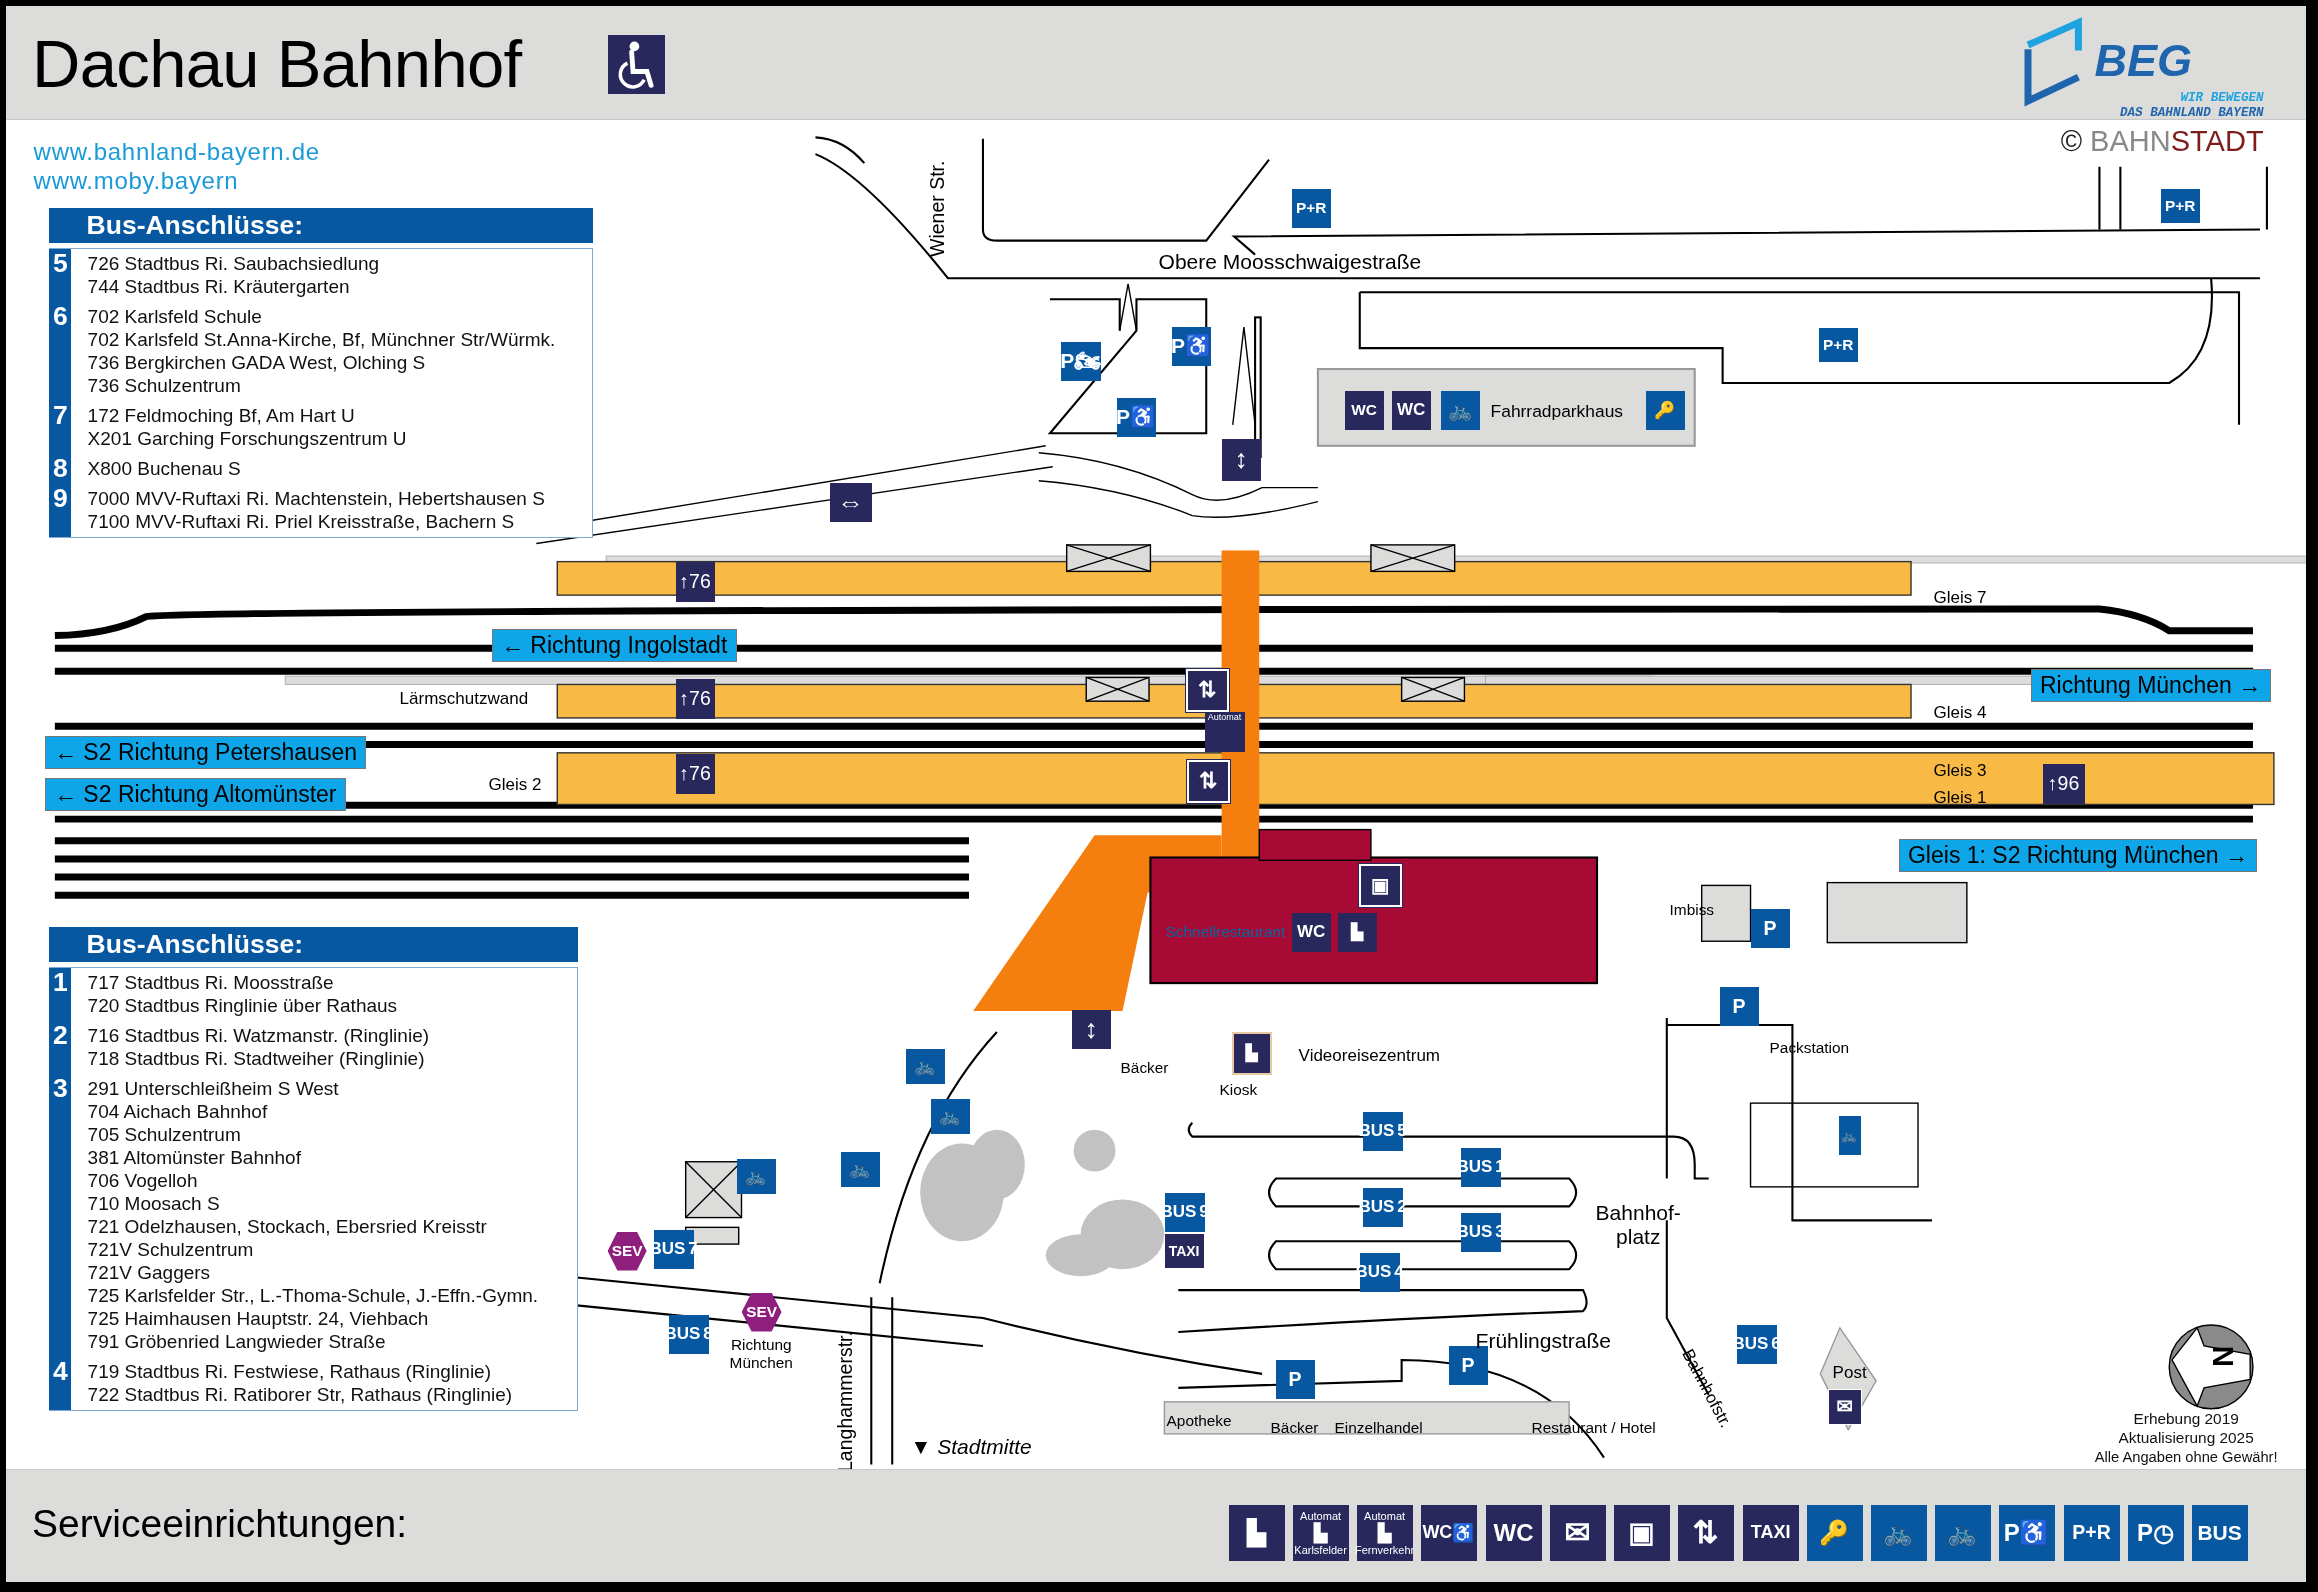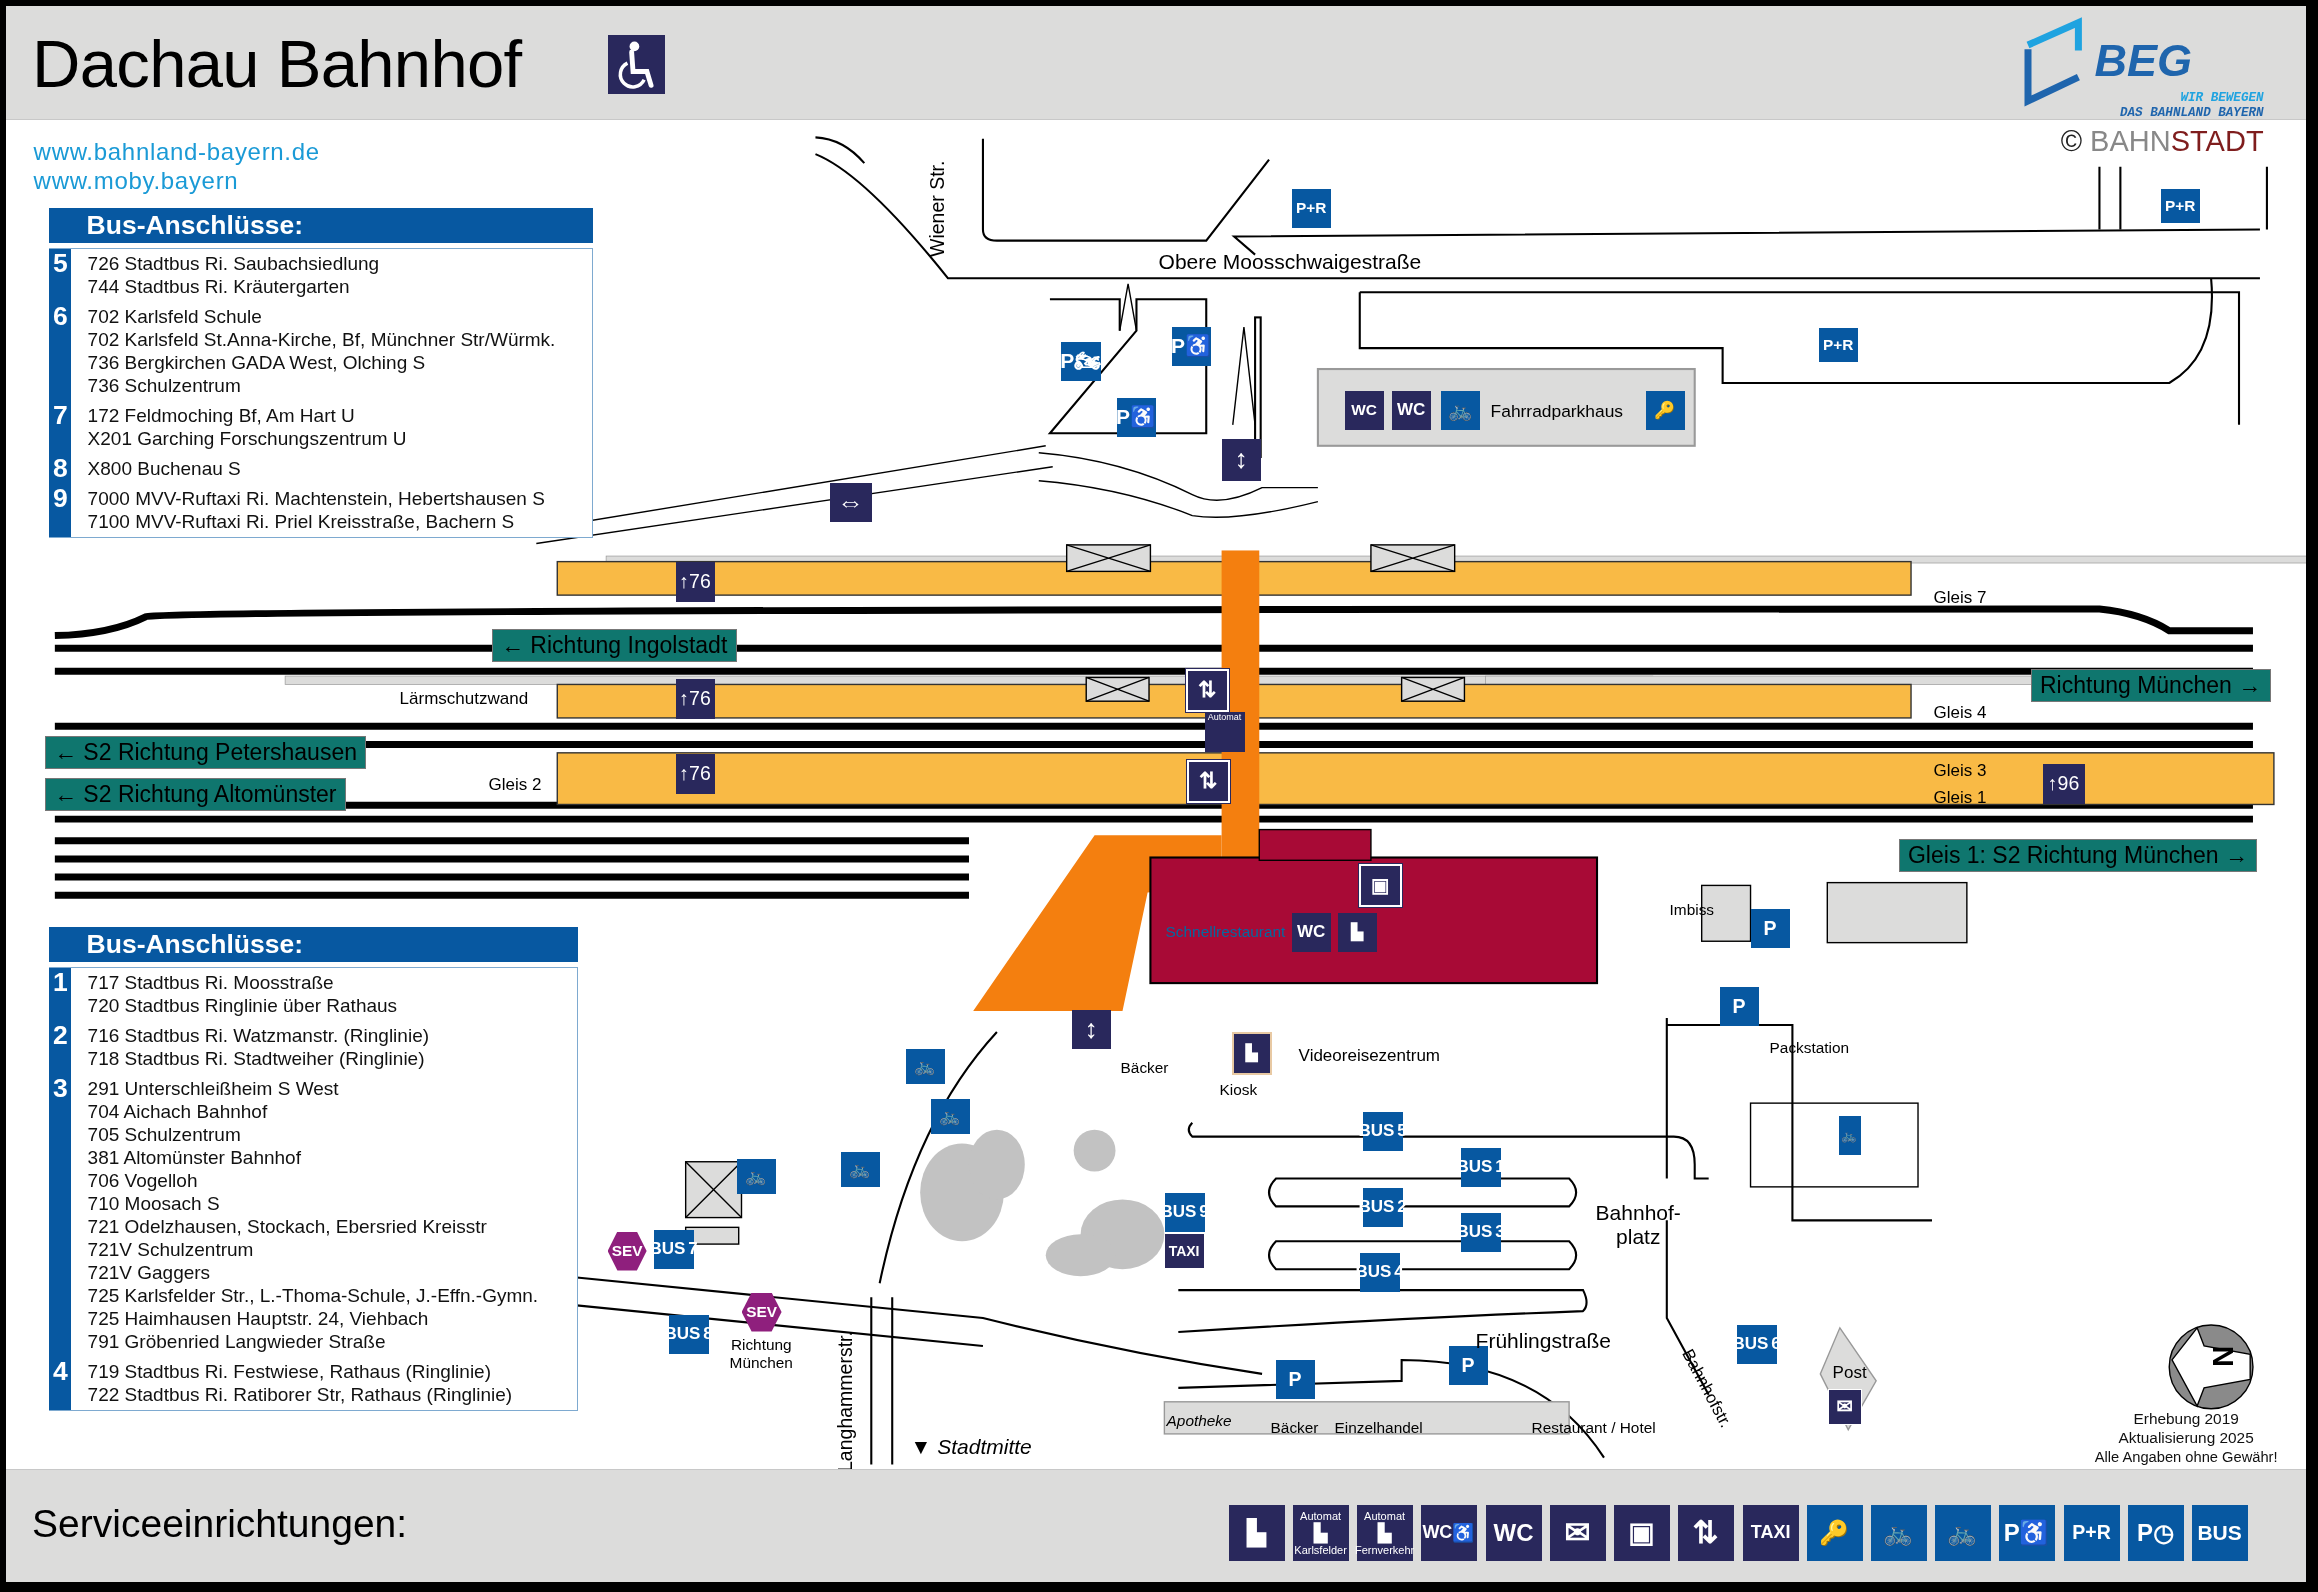--- a/index.html
+++ b/index.html
@@ -18,21 +18,21 @@
   .copy .c{color:#222;}
   .copy .s{color:#7f1d1d;}
   .map{position:absolute;left:0;top:0;}
   .bus-panel{position:absolute;background:#fff;}
   .bus-panel .bp-head{background:#0758a1;color:#fff;font-weight:bold;font-size:26.5px;height:35px;line-height:35px;padding-left:38px;}
   .bus-panel .bp-body{border:1.4px solid #7eaad0;border-left:none;margin-top:5.6px;position:relative;background:#fff;}
   .bus-panel .bp-body::before{content:"";position:absolute;left:0;top:0;bottom:0;width:22px;background:#0758a1;}
   .bp-group{position:relative;padding:2.8px 0 4.2px 39px;}
   .bp-num{position:absolute;left:2.8px;top:0;width:18px;text-align:center;color:#fff;font-weight:bold;font-size:26.5px;line-height:28px;}
   .bp-line{font-size:19px;line-height:23px;color:#111;white-space:nowrap;}
-  .sign-y{position:absolute;background:#0f766e;border:1.4px solid #777;font-size:23px;color:#000;padding:0 8.4px;height:31px;line-height:31px;white-space:nowrap;}
+  .sign-y{position:absolute;background:#0ea5e9;border:1.4px solid #777;font-size:23px;color:#000;padding:0 8.4px;height:31px;line-height:31px;white-space:nowrap;}
   .lbl{position:absolute;font-size:17px;color:#000;white-space:nowrap;}
   .ico{position:absolute;display:flex;align-items:center;justify-content:center;color:#fff;font-weight:bold;font-family:"Liberation Sans",sans-serif;}
   .navy{background:#29285c;}
   .blue{background:#0758a1;}
   .footer{position:absolute;left:0;bottom:0;width:100%;height:112px;background:#dcdcdb;border-top:1.4px solid #c8c8c8;}
   .footer .flabel{position:absolute;left:26.5px;top:32px;font-size:39px;color:#000;}
   .svc{position:absolute;top:35px;width:56px;height:56px;display:flex;align-items:center;justify-content:center;color:#fff;font-weight:bold;font-size:24px;}
   .svc small{font-size:11px;font-weight:normal;}
   .meta{position:absolute;right:28px;top:1403px;text-align:center;font-size:15.4px;line-height:19.5px;color:#111;}
   .meta .warn{font-size:14.7px;}
@@ -363,21 +363,21 @@
 
   <div class="lbl" style="left:920px;top:174px;font-size:19.5px;transform:rotate(-90deg);transform-origin:left top;top:251px;">Wiener Str.</div>
   <div class="lbl" style="left:1153px;top:244px;font-size:21px;">Obere Moosschwaigestraße</div>
   <div class="lbl" style="left:828px;top:1466px;font-size:19.5px;transform:rotate(-90deg);transform-origin:left top;">Langhammerstr.</div>
   <div class="lbl" style="left:1470px;top:1323px;font-size:21px;">Frühlingstraße</div>
   <div class="lbl" style="left:1689px;top:1340px;font-size:17px;transform:rotate(62deg);transform-origin:left top;">Bahnhofstr.</div>
   <div class="lbl" style="left:1590px;top:1195px;font-size:21px;text-align:center;line-height:24px;"><span>Bahnhof-</span><br><span>platz</span></div>
   <div class="lbl" style="left:905px;top:1429px;font-size:21px;font-style:italic;">▼ <span>Stadtmitte</span></div>
 
   <div class="lbl" style="left:1827px;top:1357px;font-size:17px;">Post</div>
-  <div class="lbl" style="left:1161px;top:1406px;font-size:15.4px;font-style:italic;">Apotheke</div>
+  <div class="lbl" style="left:1161px;top:1406px;font-size:15.4px;">Apotheke</div>
   <div class="lbl" style="left:1265px;top:1413px;font-size:15.4px;">Bäcker</div>
   <div class="lbl" style="left:1329px;top:1413px;font-size:15.4px;">Einzelhandel</div>
   <div class="lbl" style="left:1526px;top:1413px;font-size:15.4px;">Restaurant / Hotel</div>
 
   <div class="meta">
     <div>Erhebung 2019</div>
     <div>Aktualisierung 2025</div>
     <div class="warn">Alle Angaben ohne Gewähr!</div>
   </div>
 

